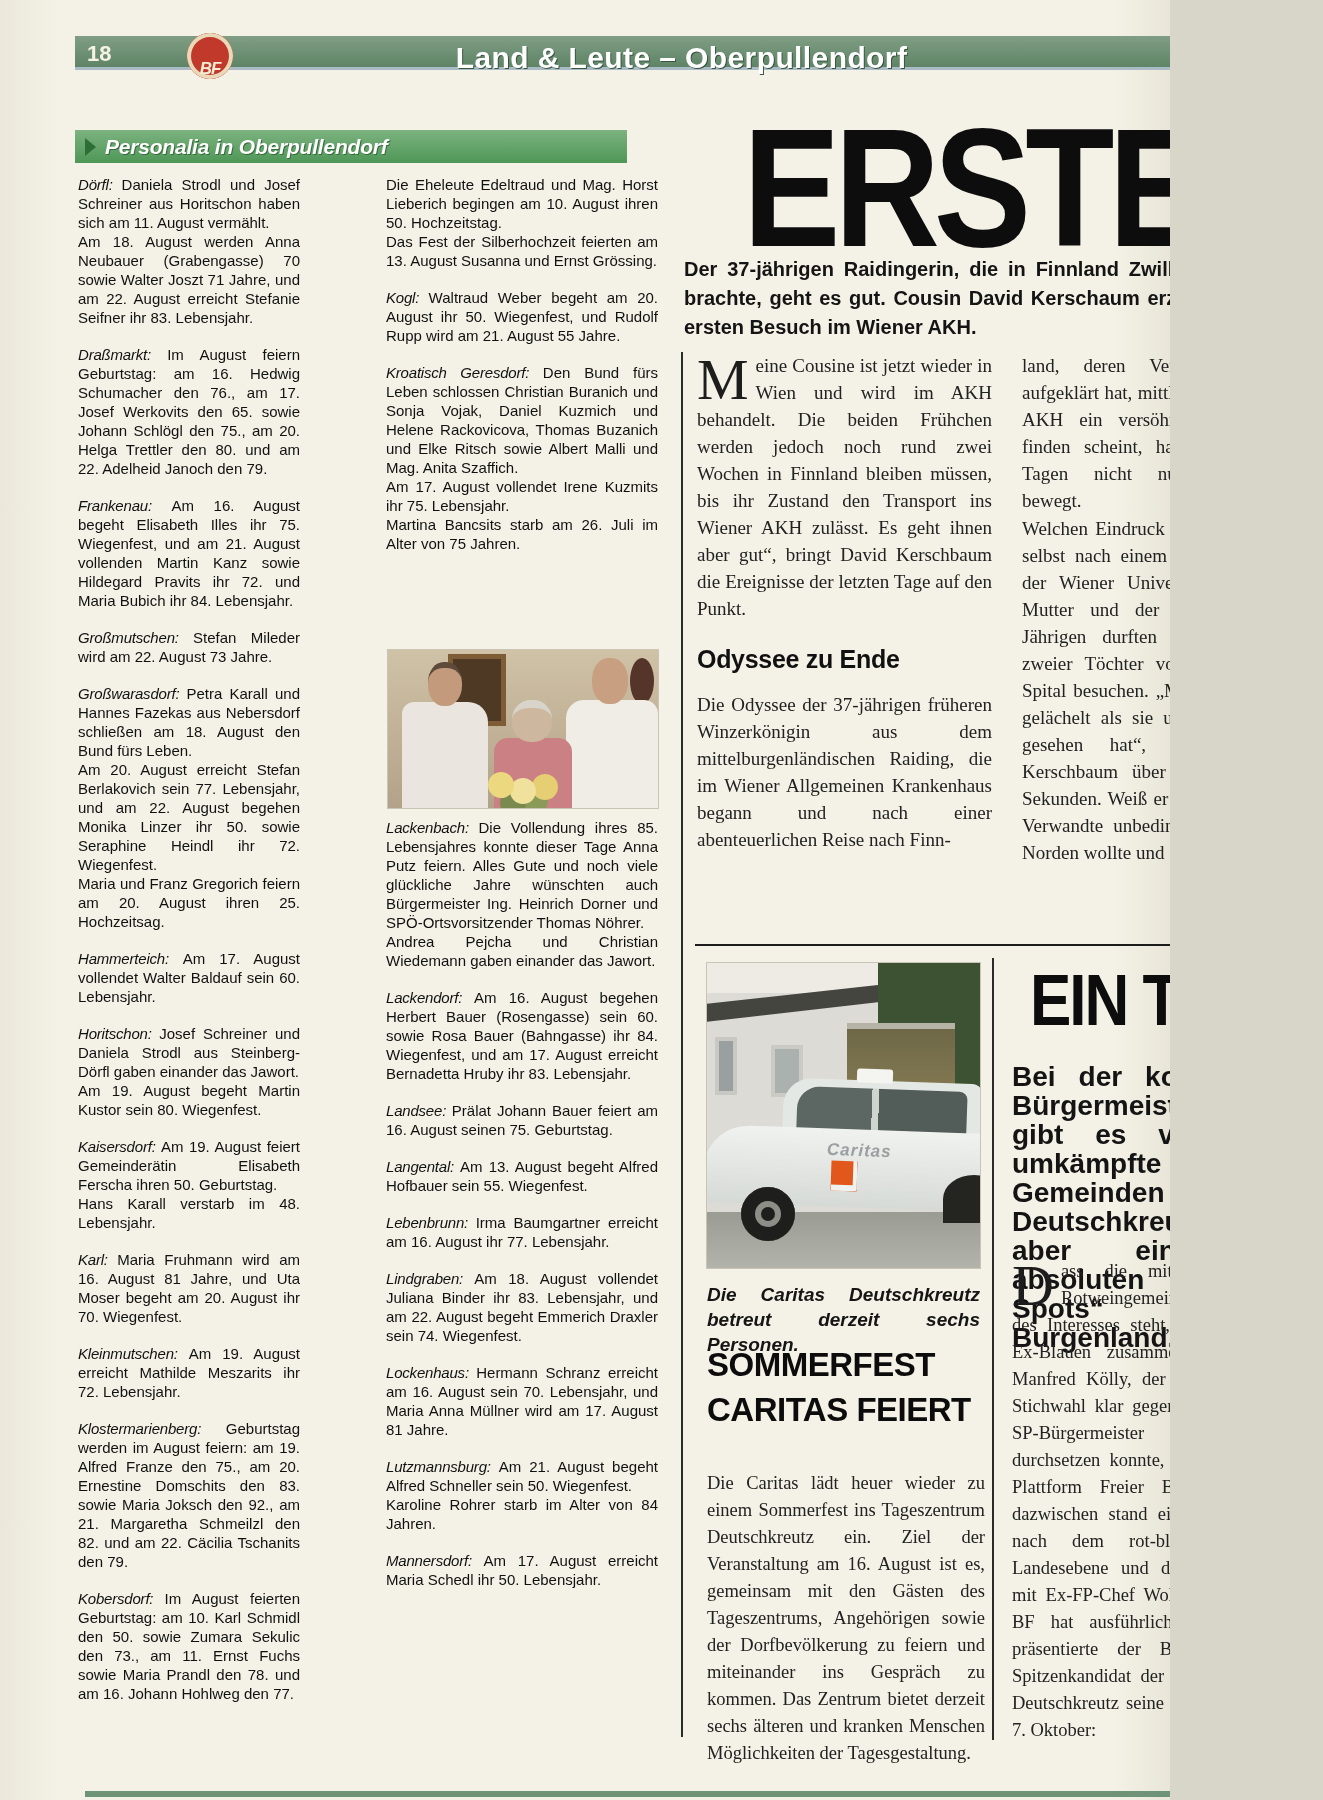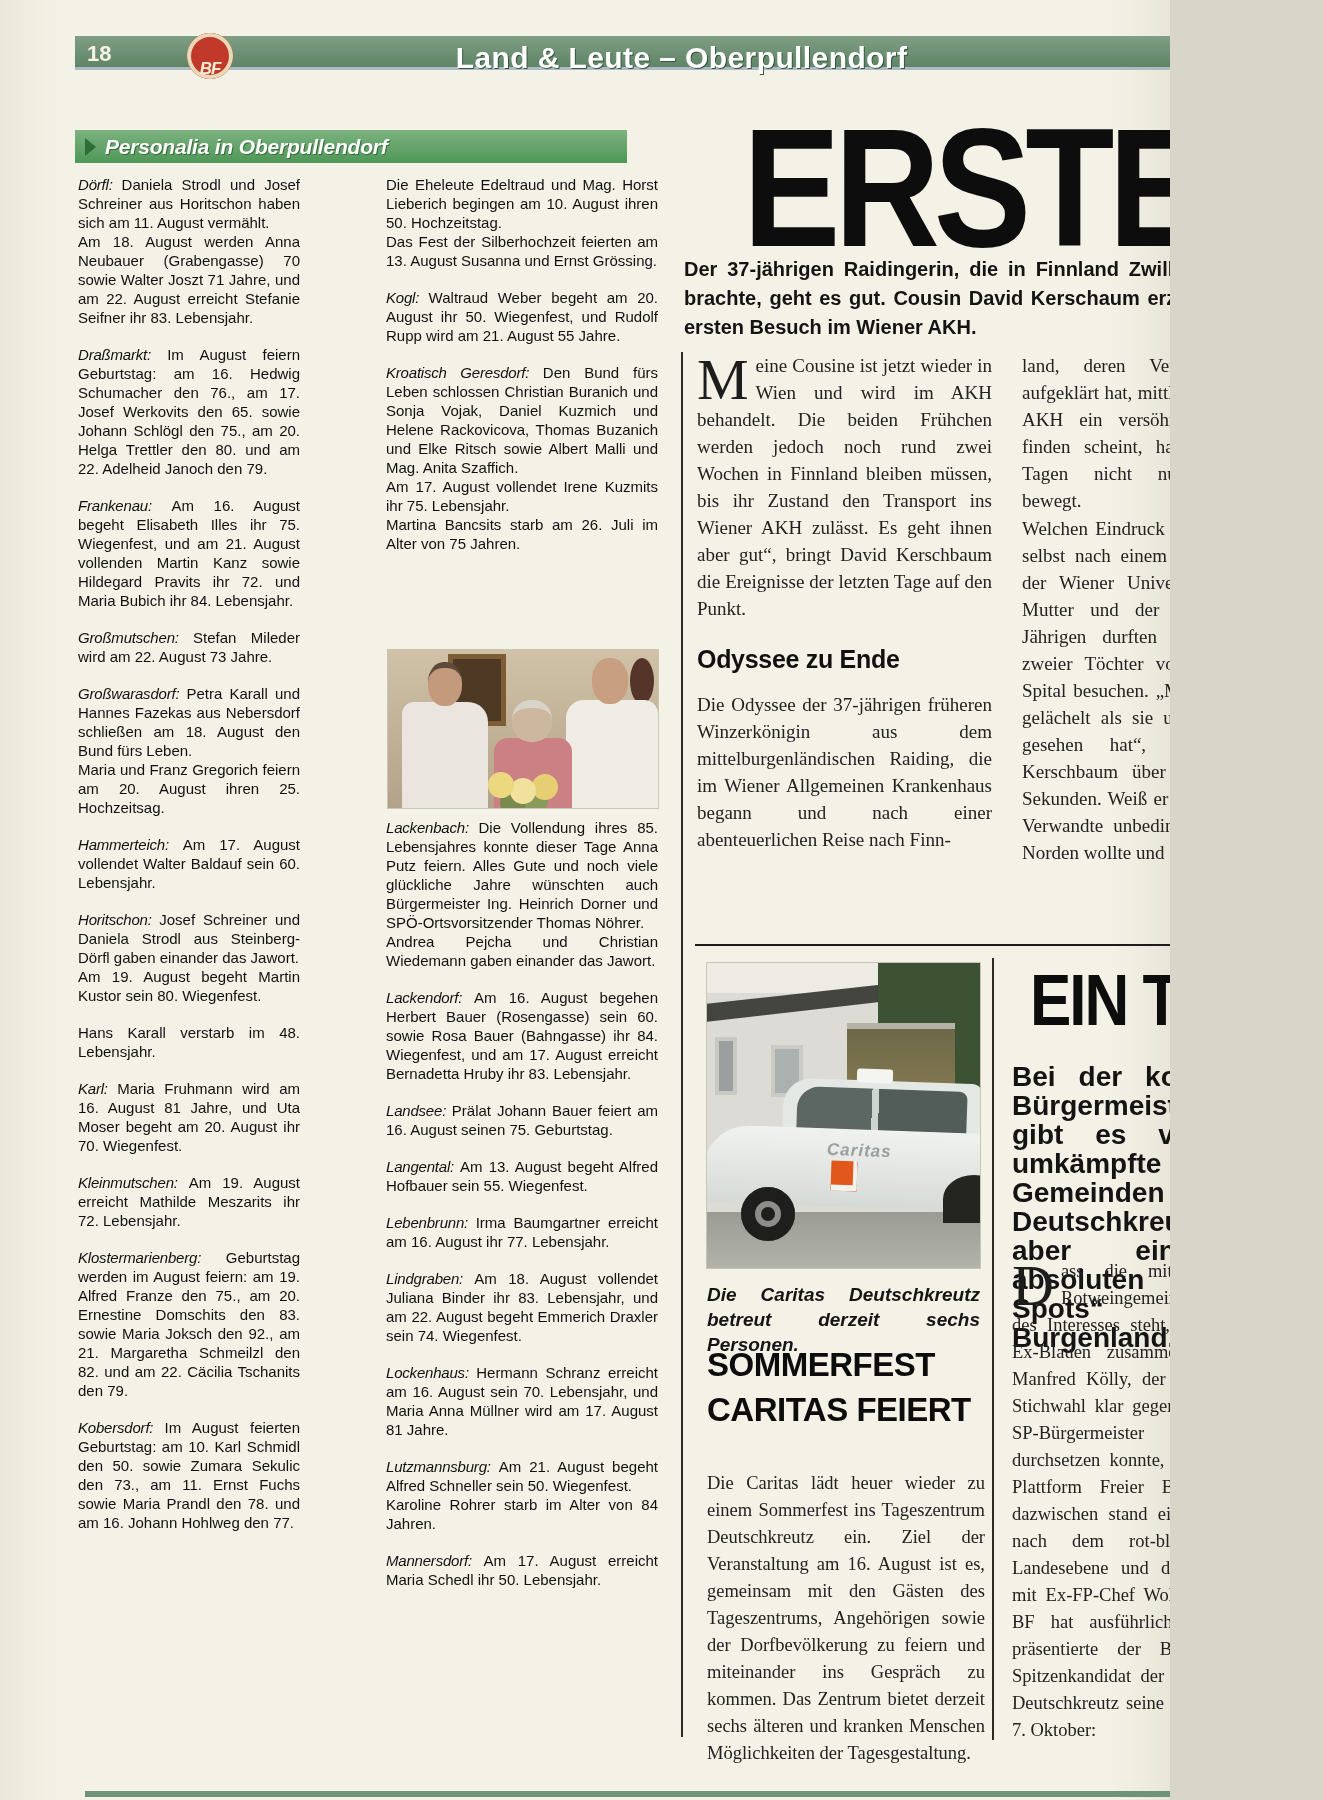--- a/index.html
+++ b/index.html
@@ -104,30 +104,32 @@
         <p class="ep"><span class="place">Draßmarkt: </span>Im August feiern Geburtstag: am 16. Hedwig Schumacher den 76., am 17. Josef Werkovits den 65. sowie Johann Schlögl den 75., am 20. Helga Trettler den 80. und am 22. Adelheid Janoch den 79.</p>
       </div>
       <div class="entry">
         <p class="ep"><span class="place">Frankenau: </span>Am 16. August begeht Elisabeth Illes ihr 75. Wiegenfest, und am 21. August vollenden Martin Kanz sowie Hildegard Pravits ihr 72. und Maria Bubich ihr 84. Lebensjahr.</p>
       </div>
       <div class="entry">
         <p class="ep"><span class="place">Großmutschen: </span>Stefan Mileder wird am 22. August 73 Jahre.</p>
       </div>
       <div class="entry">
         <p class="ep"><span class="place">Großwarasdorf: </span>Petra Karall und Hannes Fazekas aus Nebersdorf schließen am 18. August den Bund fürs Leben.</p>
+        <p class="ep">Am 20. August erreicht Stefan Berlakovich sein 77. Lebensjahr, und am 22. August begehen Monika Linzer ihr 50. sowie Seraphine Heindl ihr 72. Wiegenfest.</p>
         <p class="ep">Maria und Franz Gregorich feiern am 20. August ihren 25. Hochzeitsag.</p>
       </div>
       <div class="entry">
         <p class="ep"><span class="place">Hammerteich: </span>Am 17. August vollendet Walter Baldauf sein 60. Lebensjahr.</p>
       </div>
       <div class="entry">
         <p class="ep"><span class="place">Horitschon: </span>Josef Schreiner und Daniela Strodl aus Steinberg-Dörfl gaben einander das Jawort.</p>
         <p class="ep">Am 19. August begeht Martin Kustor sein 80. Wiegenfest.</p>
       </div>
       <div class="entry">
+        <p class="ep"><span class="place">Kaisersdorf: </span>Am 19. August feiert Gemeinderätin Elisabeth Ferscha ihren 50. Geburtstag.</p>
         <p class="ep">Hans Karall verstarb im 48. Lebensjahr.</p>
       </div>
       <div class="entry">
         <p class="ep"><span class="place">Karl: </span>Maria Fruhmann wird am 16. August 81 Jahre, und Uta Moser begeht am 20. August ihr 70. Wiegenfest.</p>
       </div>
       <div class="entry">
         <p class="ep"><span class="place">Kleinmutschen: </span>Am 19. August erreicht Mathilde Meszarits ihr 72. Lebensjahr.</p>
       </div>
       <div class="entry">
         <p class="ep"><span class="place">Klostermarienberg: </span>Geburtstag werden im August feiern: am 19. Alfred Franze den 75., am 20. Ernestine Domschits den 83. sowie Maria Joksch den 92., am 21. Margaretha Schmeilzl den 82. und am 22. Cäcilia Tschanits den 79.</p>

